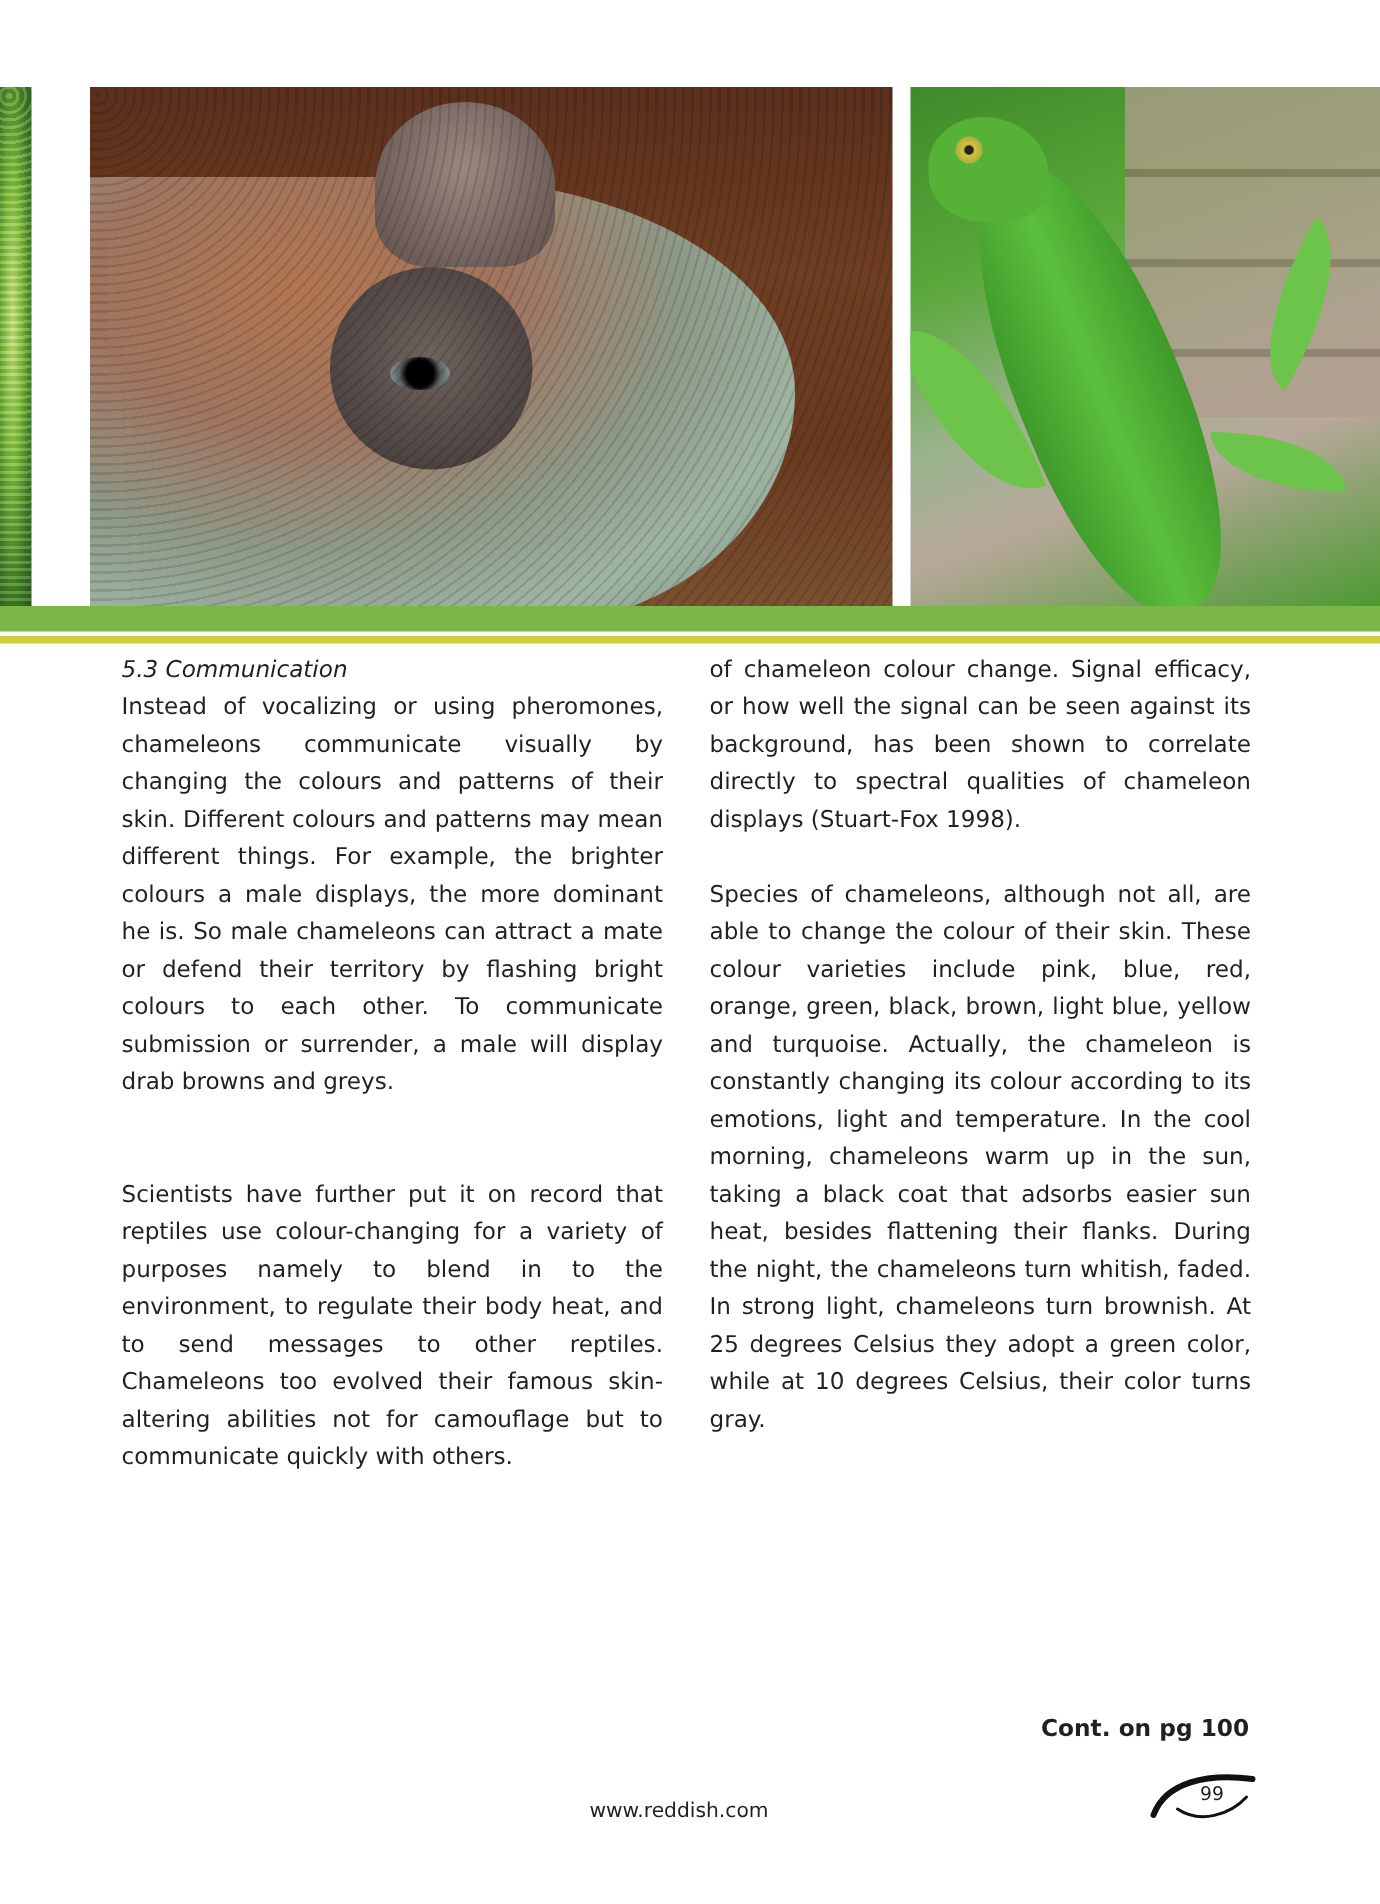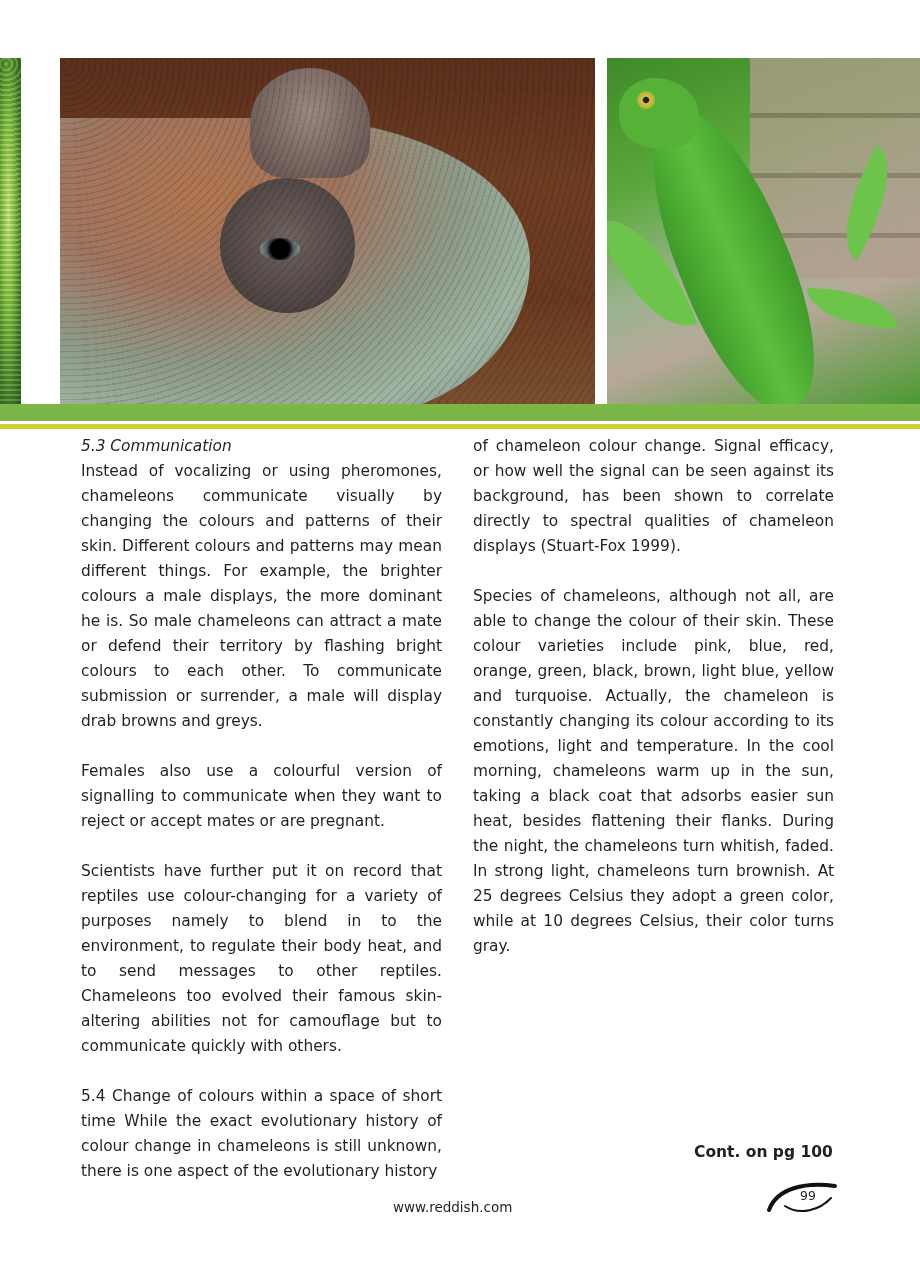--- a/index.html
+++ b/index.html
@@ -80,29 +80,27 @@
   <div class="eye2"></div>
 </div>
 
 <div id="band-green"></div>
 <div id="band-yellow"></div>
 
 <div id="col-left" class="col">
   <p style="text-align:left;font-style:italic;">5.3 Communication</p>
   <p>Instead of vocalizing or using pheromones, chameleons communicate visually by changing the colours and patterns of their skin. Different colours and patterns may mean different things. For example, the brighter colours a male displays, the more dominant he is. So male chameleons can attract a mate or defend their territory by flashing bright colours to each other. To communicate submission or surrender, a male will display drab browns and greys.</p>
   <div class="gap"></div>
-  <p>Females also use a colourful version of signalling to communicate when they want to reject or accept mates or are pregnant.</p>
   <div class="gap"></div>
   <p>Scientists have further put it on record that reptiles use colour-changing for a variety of purposes namely to blend in to the environment, to regulate their body heat, and to send messages to other reptiles. Chameleons too evolved their famous skin-altering abilities not for camouflage but to communicate quickly with others.</p>
   <div class="gap"></div>
-  <p>5.4 Change of colours within a space of short time While the exact evolutionary history of colour change in chameleons is still unknown, there is one aspect of the evolutionary history</p>
 </div>
 
 <div id="col-right" class="col">
-  <p>of chameleon colour change. Signal efficacy, or how well the signal can be seen against its background, has been shown to correlate directly to spectral qualities of chameleon displays (Stuart-Fox 1999).</p>
+  <p>of chameleon colour change. Signal efficacy, or how well the signal can be seen against its background, has been shown to correlate directly to spectral qualities of chameleon displays (Stuart-Fox 1998).</p>
   <div class="gap"></div>
   <p>Species of chameleons, although not all, are able to change the colour of their skin.  These colour varieties include pink, blue, red, orange, green, black, brown, light blue, yellow and turquoise. Actually, the chameleon is constantly changing its colour according to its emotions, light and temperature. In the cool morning, chameleons warm up in the sun, taking a black coat that adsorbs easier sun heat, besides flattening their flanks. During the night, the chameleons turn whitish, faded. In strong light, chameleons turn brownish. At 25 degrees Celsius they adopt a green color, while at 10 degrees Celsius, their color turns gray.</p>
   <div class="gap2"></div>
 </div>
 
 <div id="cont">Cont. on pg 100</div>
 <div id="website">www.reddish.com</div>
 <div id="page-num-wrap">
   <svg width="74" height="38" viewBox="0 0 74 38">
     <path d="M4 32 C 12 10, 40 4, 70 8" stroke="#111" stroke-width="4" fill="none" stroke-linecap="round"></path>

